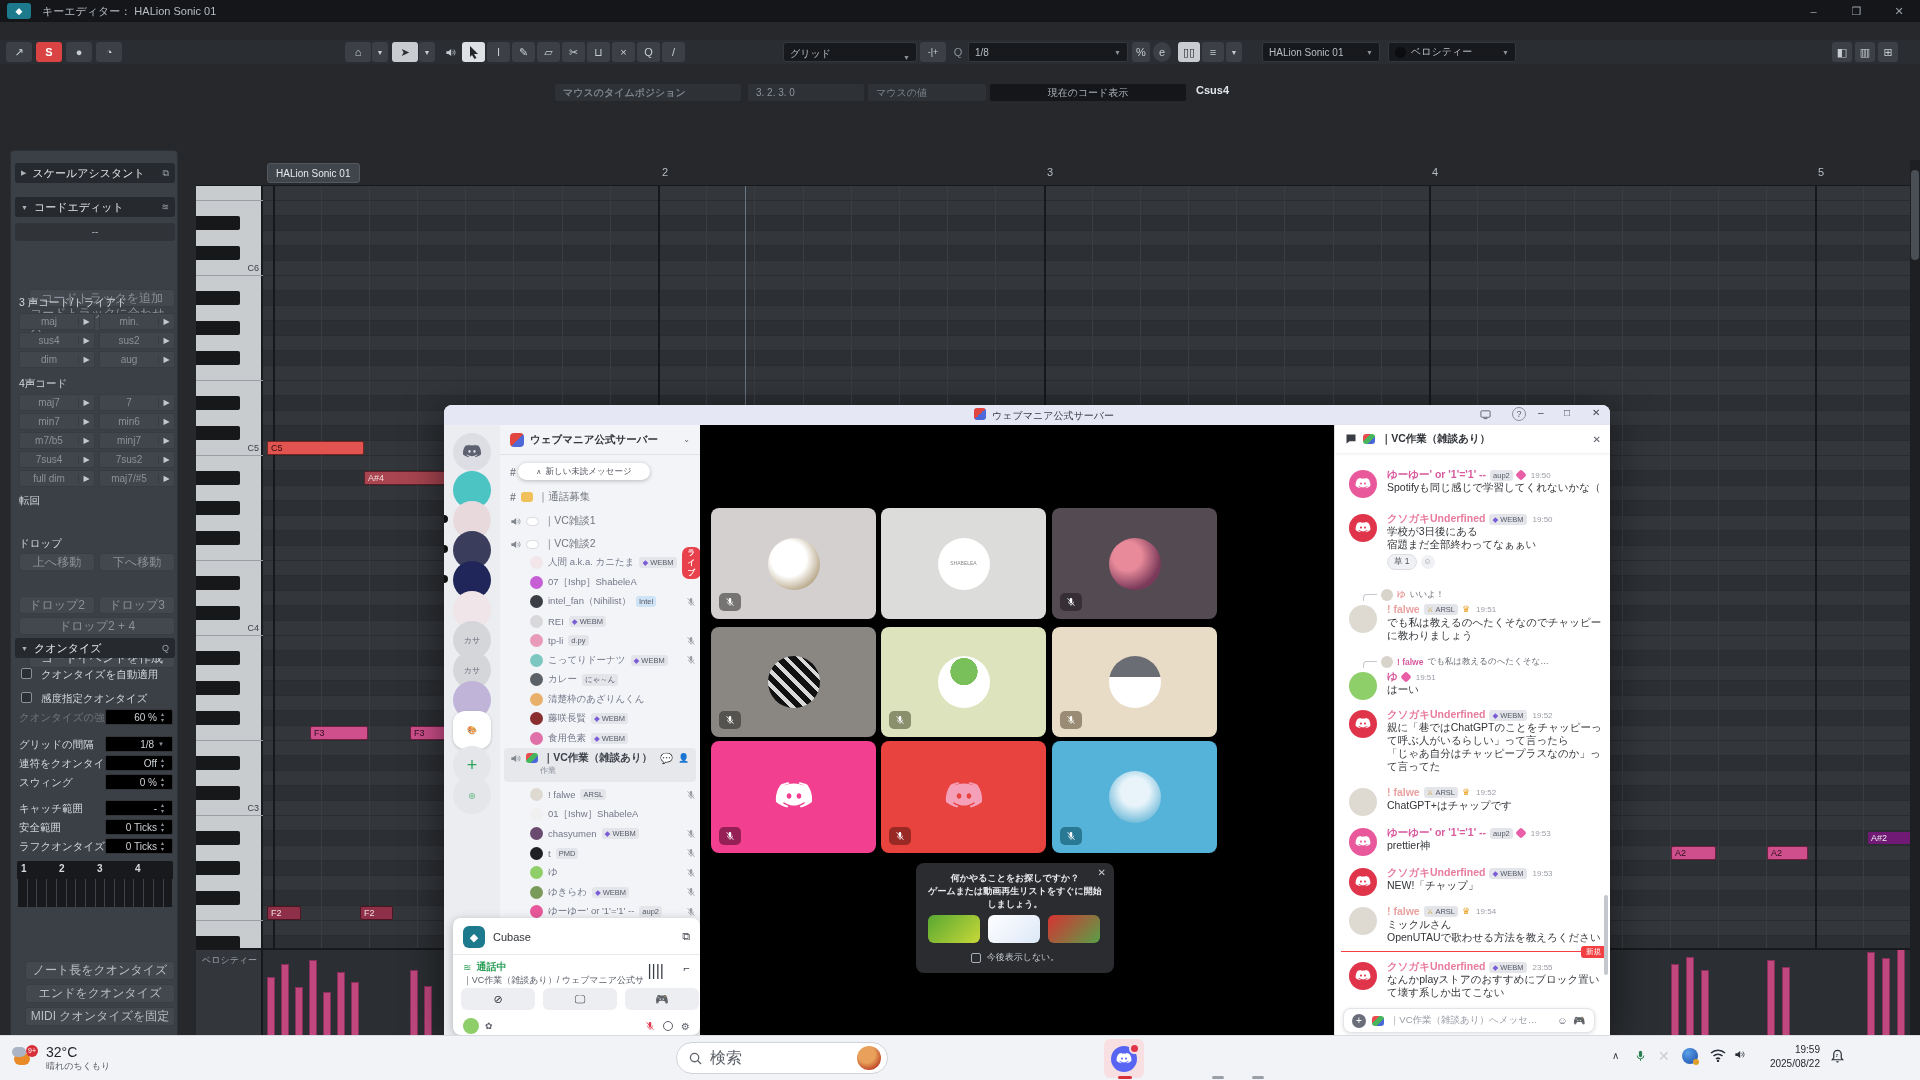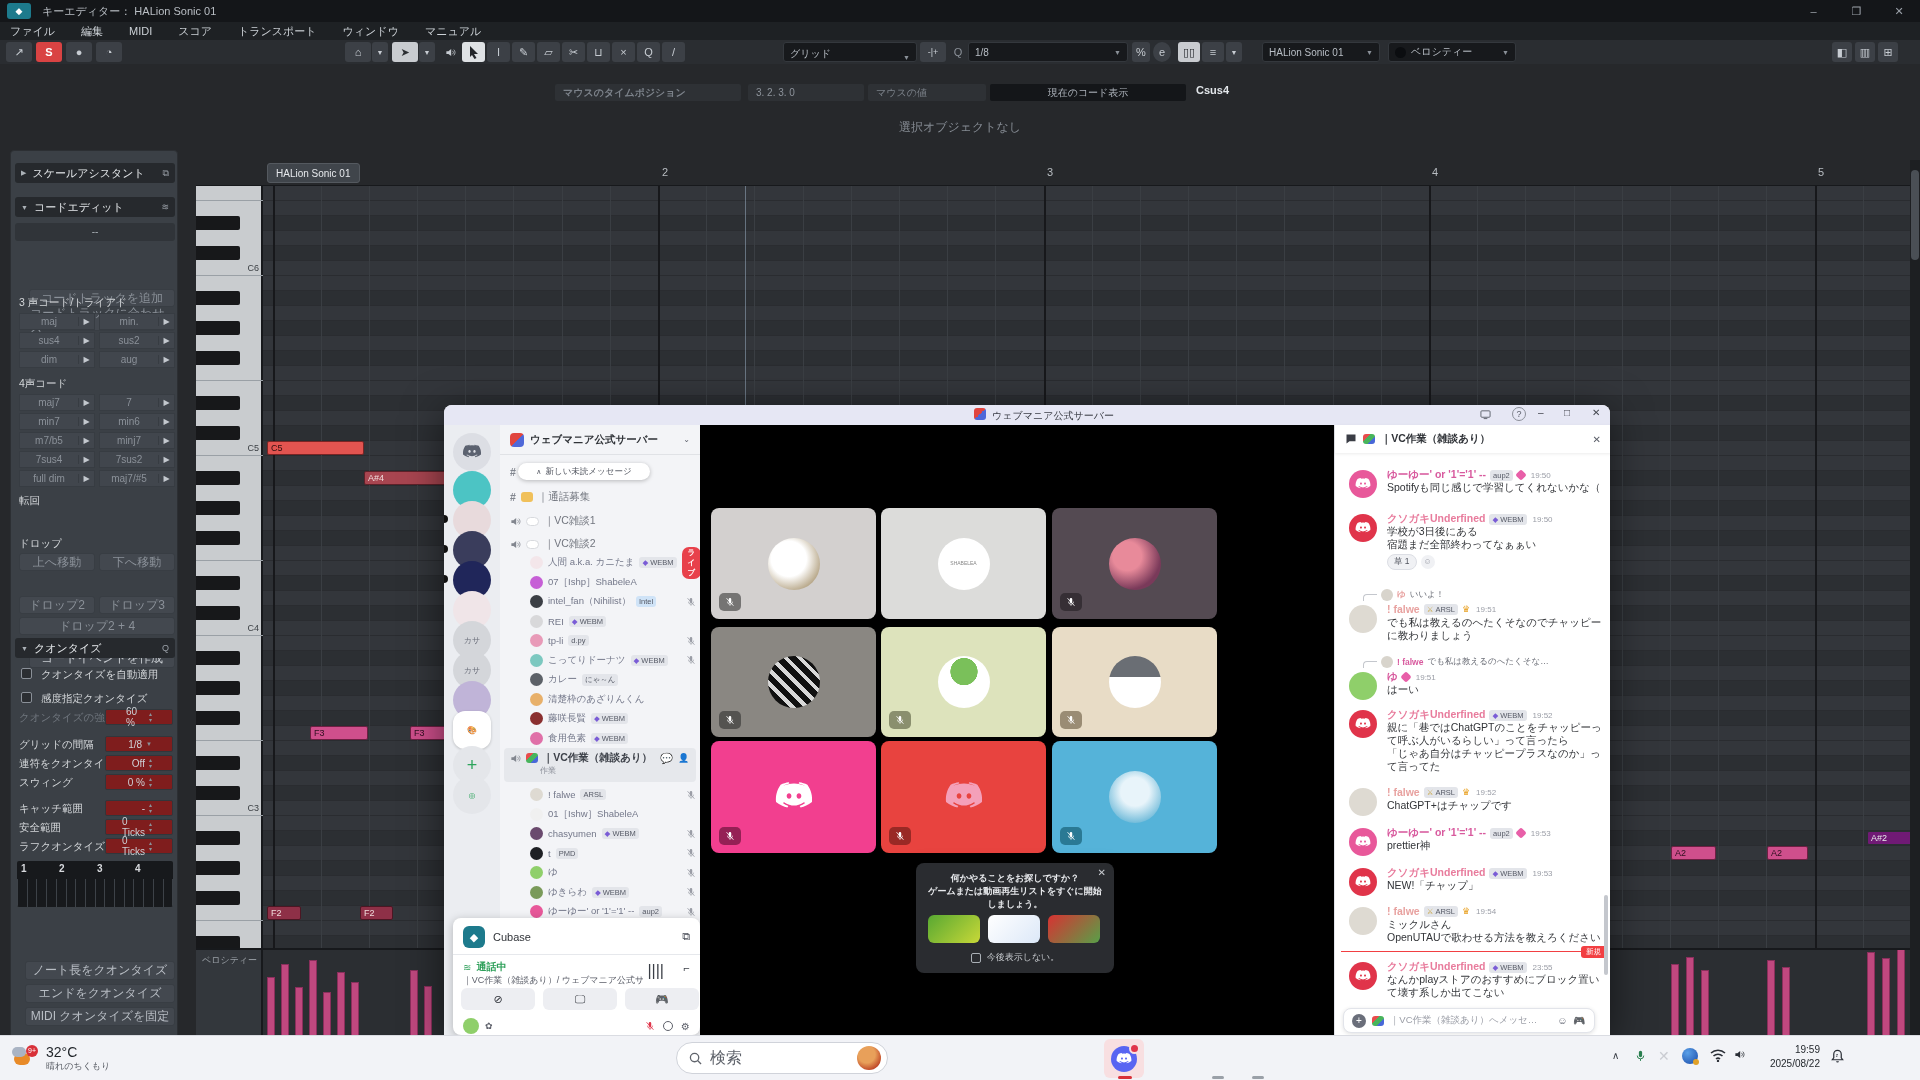--- a/index.html
+++ b/index.html
@@ -17,21 +17,21 @@
   #status-line{left:0;top:119px;width:1920px;text-align:center;color:#868c94;font-size:12px;}
   #inspector{left:10px;top:150px;width:168px;height:930px;background:#3b4046;border:1px solid #2c2f33;border-radius:4px;}
   .sec-head{position:absolute;left:4px;width:160px;height:20px;background:#26292d;border-radius:3px;color:#e6e9ec;font-size:11px;display:flex;align-items:center;padding:0 6px;gap:6px;}
   .sec-head .tri{font-size:7px;color:#aab0b6;}
   .sec-head .rico{margin-left:auto;color:#9aa0a8;font-size:9px;}
   .ibtn{position:absolute;background:#43484f;border:1px solid #383d43;border-radius:3px;color:#8b9199;font-size:12px;display:flex;align-items:center;justify-content:center;margin-top:42px;}
   .ilabel{position:absolute;color:#d4d7da;font-size:10.5px;}
   .chordbtn{position:absolute;height:17px;background:#41464d;border:1px solid #373c42;color:#8b9199;font-size:10px;display:flex;align-items:center;}
   .chordbtn span.t{flex:1;text-align:center;}
   .chordbtn span.p{width:16px;border-left:1px solid #373c42;color:#c3c8ce;font-size:8px;text-align:center;}
-  .qfield{position:absolute;height:16px;background:#7f1d1d;border:1px solid #32363b;border-radius:2px;color:#ced2d7;font-size:10px;display:flex;align-items:center;justify-content:flex-end;padding:0 20px;gap:4px;}
+  .qfield{position:absolute;height:16px;background:#000000;border:1px solid #32363b;border-radius:2px;color:#ced2d7;font-size:10px;display:flex;align-items:center;justify-content:flex-end;padding:0 8px;gap:4px;}
   .qfield .sp{color:#8a9098;font-size:6px;line-height:6px;}
   .cb{position:absolute;width:11px;height:11px;border:1px solid #8a9098;background:#2b2e32;border-radius:2px;}
   #ruler{left:196px;top:160px;width:1724px;height:26px;background:#26282b;border-bottom:1px solid #17191c;}
   #track-tab{left:267px;top:163px;height:20px;background:#40454b;border:1px solid #54595f;border-radius:3px;color:#e6e9ec;font-size:10px;display:flex;align-items:center;padding:0 8px;}
   #keys{left:196px;top:186px;width:67px;height:762px;background:#c9cccf;border-right:2px solid #17191c;}
   #roll{left:263px;top:186px;width:1657px;height:762px;overflow:hidden;}
   #vel-label-col{left:196px;top:948px;width:67px;height:132px;background:#33373c;border-right:2px solid #17191c;border-top:2px solid #17191c;color:#9aa0a6;font-size:9px;padding:4px 0 0 6px;}
   #vel-lane{left:263px;top:948px;width:1657px;height:132px;background:#2b2e32;border-top:2px solid #17191c;overflow:hidden;}
   .note{position:absolute;height:14px;border-radius:2px;font-size:9px;display:flex;align-items:center;padding-left:3px;}
   
@@ -60,29 +60,20 @@
 <div id="screen">
 
   <div class="abs" id="titlebar">
     <div class="abs" style="left:7px;top:3px;width:24px;height:16px;background:#1d7a8c;border-radius:3px;color:#fff;font-size:9px;display:flex;align-items:center;justify-content:center;">◆</div>
     <div class="abs" style="left:42px;top:4px;">キーエディター： HALion Sonic 01</div>
     <div class="abs" style="left:1792px;top:0;width:43px;height:22px;text-align:center;line-height:22px;color:#9aa0a8;">–</div>
     <div class="abs" style="left:1835px;top:0;width:43px;height:22px;text-align:center;line-height:22px;color:#9aa0a8;">❐</div>
     <div class="abs" style="left:1878px;top:0;width:42px;height:22px;text-align:center;line-height:22px;color:#9aa0a8;">✕</div>
   </div>
 
-  <div class="abs" id="menubar">
-      <span>ファイル</span>
-      <span>編集</span>
-      <span>MIDI</span>
-      <span>スコア</span>
-      <span>トランスポート</span>
-      <span>ウィンドウ</span>
-      <span>マニュアル</span>
-    </div>
   <div class="abs" id="toolbar">
       <div class="tbtn" style="left: 6px; width: 26px;">↗</div>
       <div class="tbtn" style="left: 36px; width: 26px; background: rgb(217, 67, 67); color: rgb(255, 255, 255); font-weight: bold;">S</div>
       <div class="tbtn" style="left: 66px; width: 26px;">●</div>
       <div class="tbtn" style="left: 96px; width: 26px;">◔</div>
       <div class="tbtn" style="left: 345px; width: 26px;">⌂</div>
       <div class="tbtn" style="left: 372px; width: 16px; font-size: 7px;">▼</div>
       <div class="tbtn" style="left: 392px; width: 26px; background: rgb(201, 204, 208); color: rgb(42, 45, 49);">➤</div>
       <div class="tbtn" style="left: 419px; width: 16px; font-size: 7px;">▼</div>
       <div class="tbtn" style="left: 440px; width: 20px; background: none;">
@@ -132,21 +123,20 @@
       <div class="tbtn" style="left: 1855px; width: 20px;">▥</div>
       <div class="tbtn" style="left: 1878px; width: 20px;">⊞</div>
     </div>
 
   <div class="abs infobox" style="left:555px;width:186px;font-weight:bold;">マウスのタイムポジション</div>
   <div class="abs infobox" style="left:748px;width:116px;color:#8d939b;">3.  2.  3.   0</div>
   <div class="abs infobox" style="left:868px;width:118px;">マウスの値</div>
   <div class="abs infobox" style="left:990px;width:196px;background:#141619;color:#aeb4bc;justify-content:center;">現在のコード表示</div>
   <div class="abs" style="left:1196px;top:84px;color:#e2e6ea;font-size:11px;font-weight:bold;">Csus4</div>
 
-  <div class="abs" id="status-line">選択オブジェクトなし</div>
 
   <div class="abs" id="inspector">
       <div class="sec-head" style="top: 12px;">
         <span class="tri">▶</span>
         <span>スケールアシスタント</span>
         <span class="rico">⧉</span>
       </div>
       <div class="sec-head" style="top: 46px;">
         <span class="tri">▼</span>
         <span>コードエディット</span>

